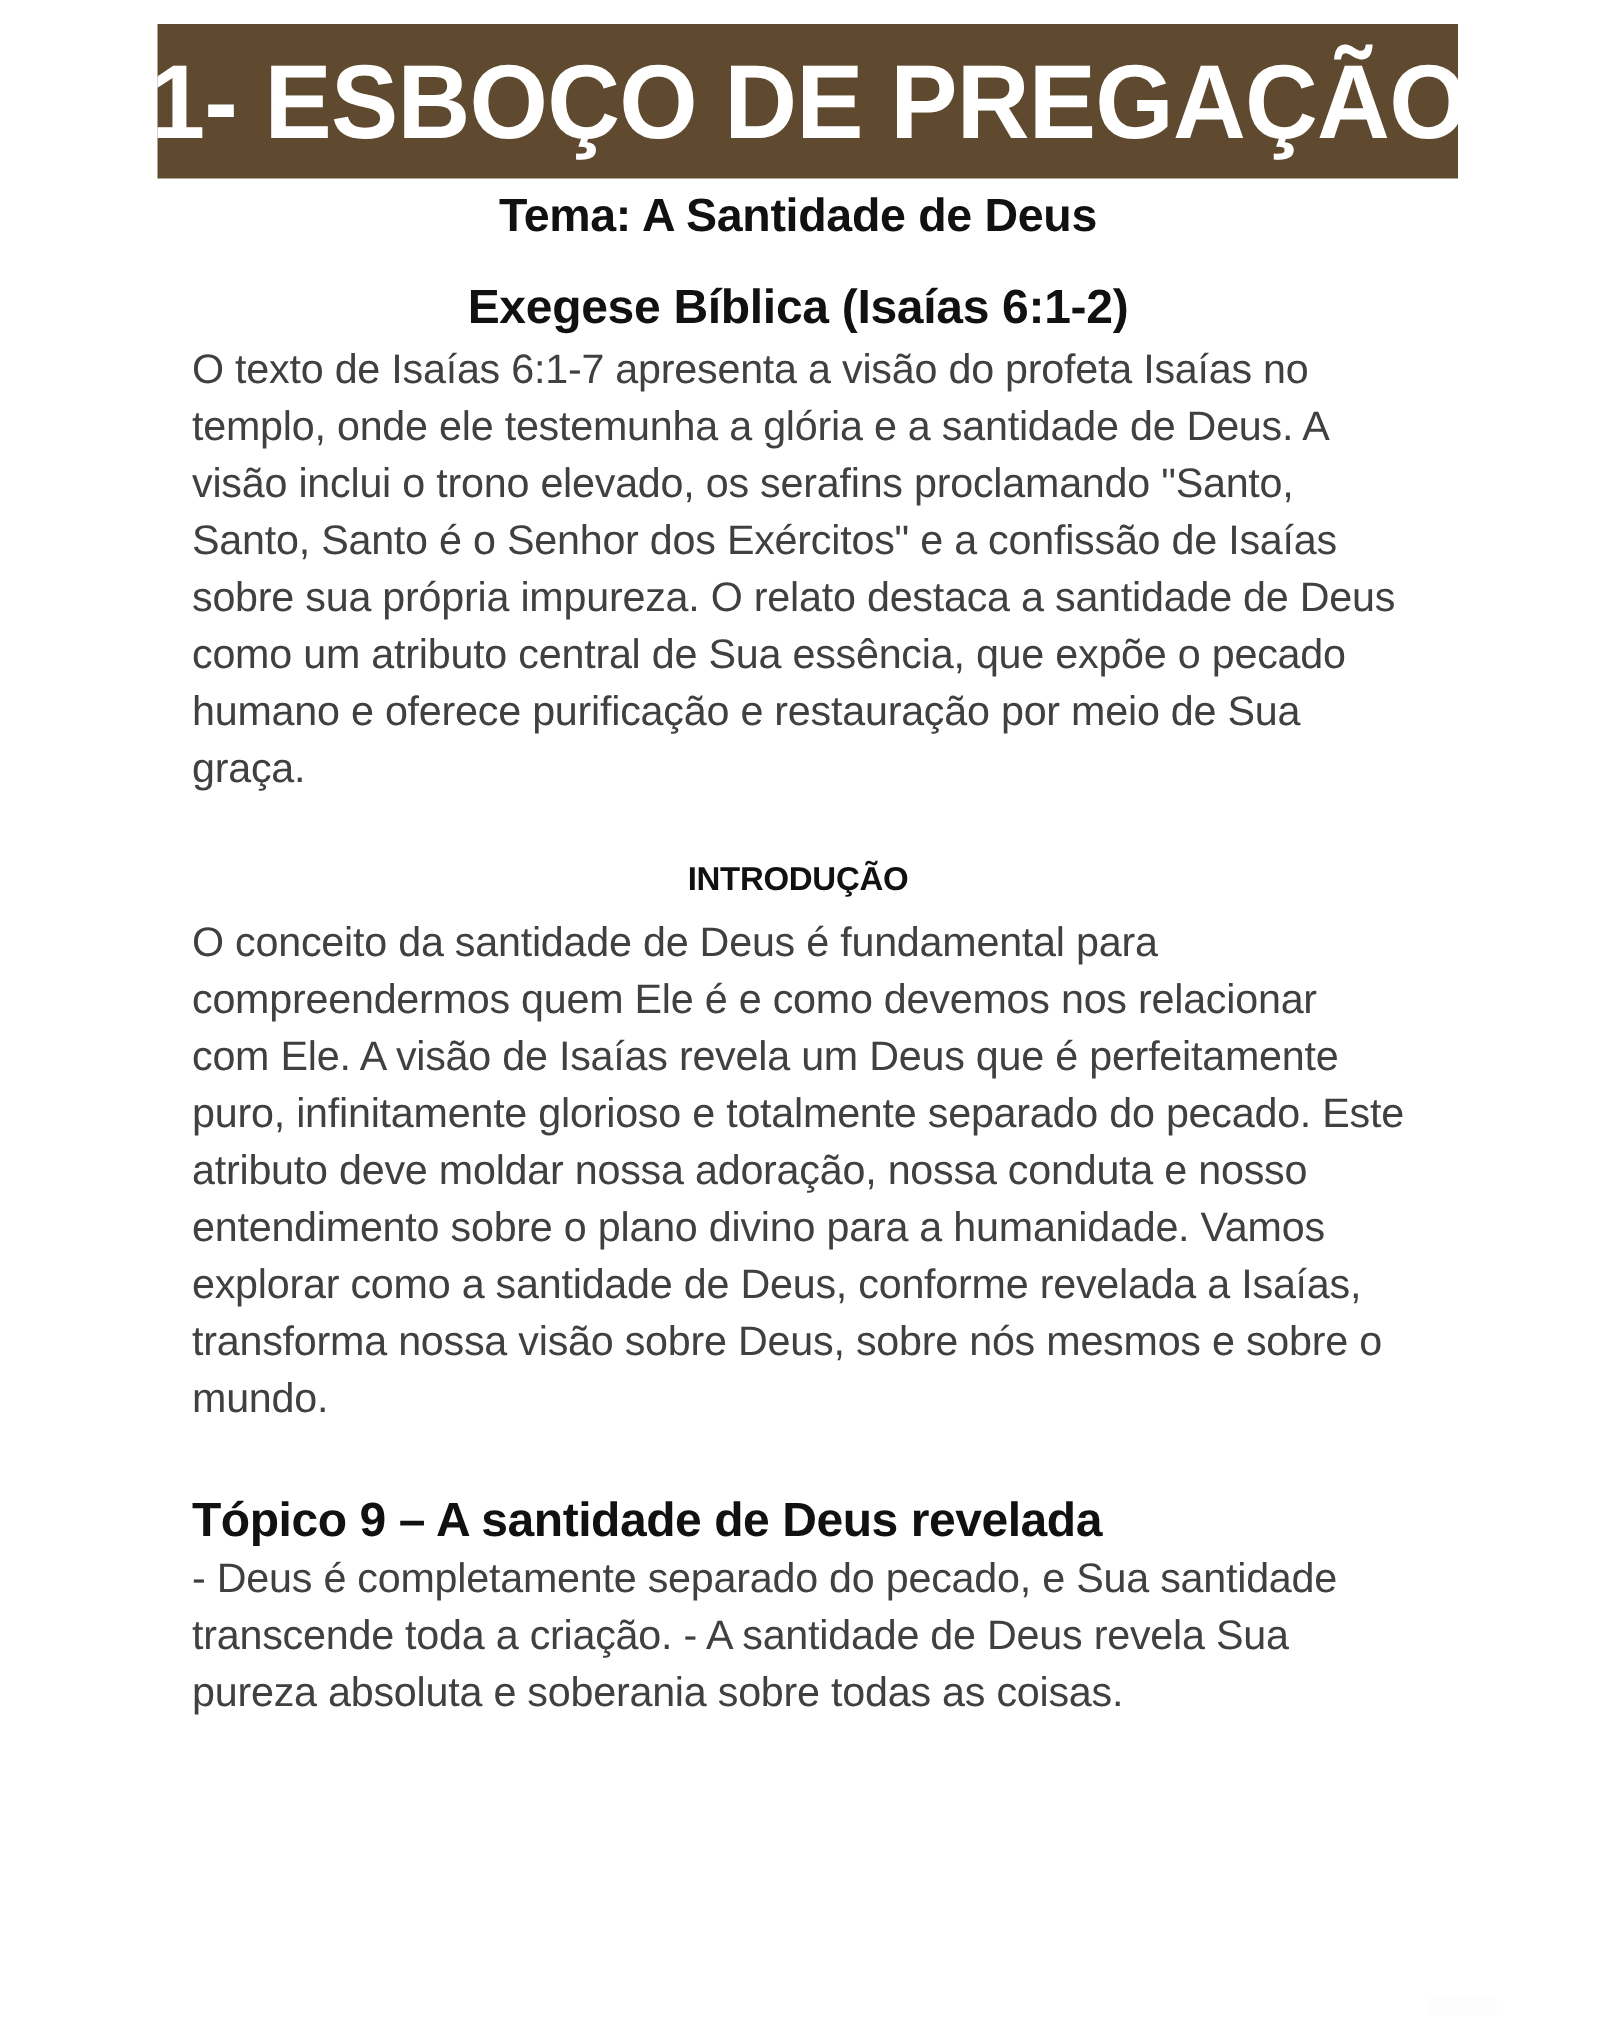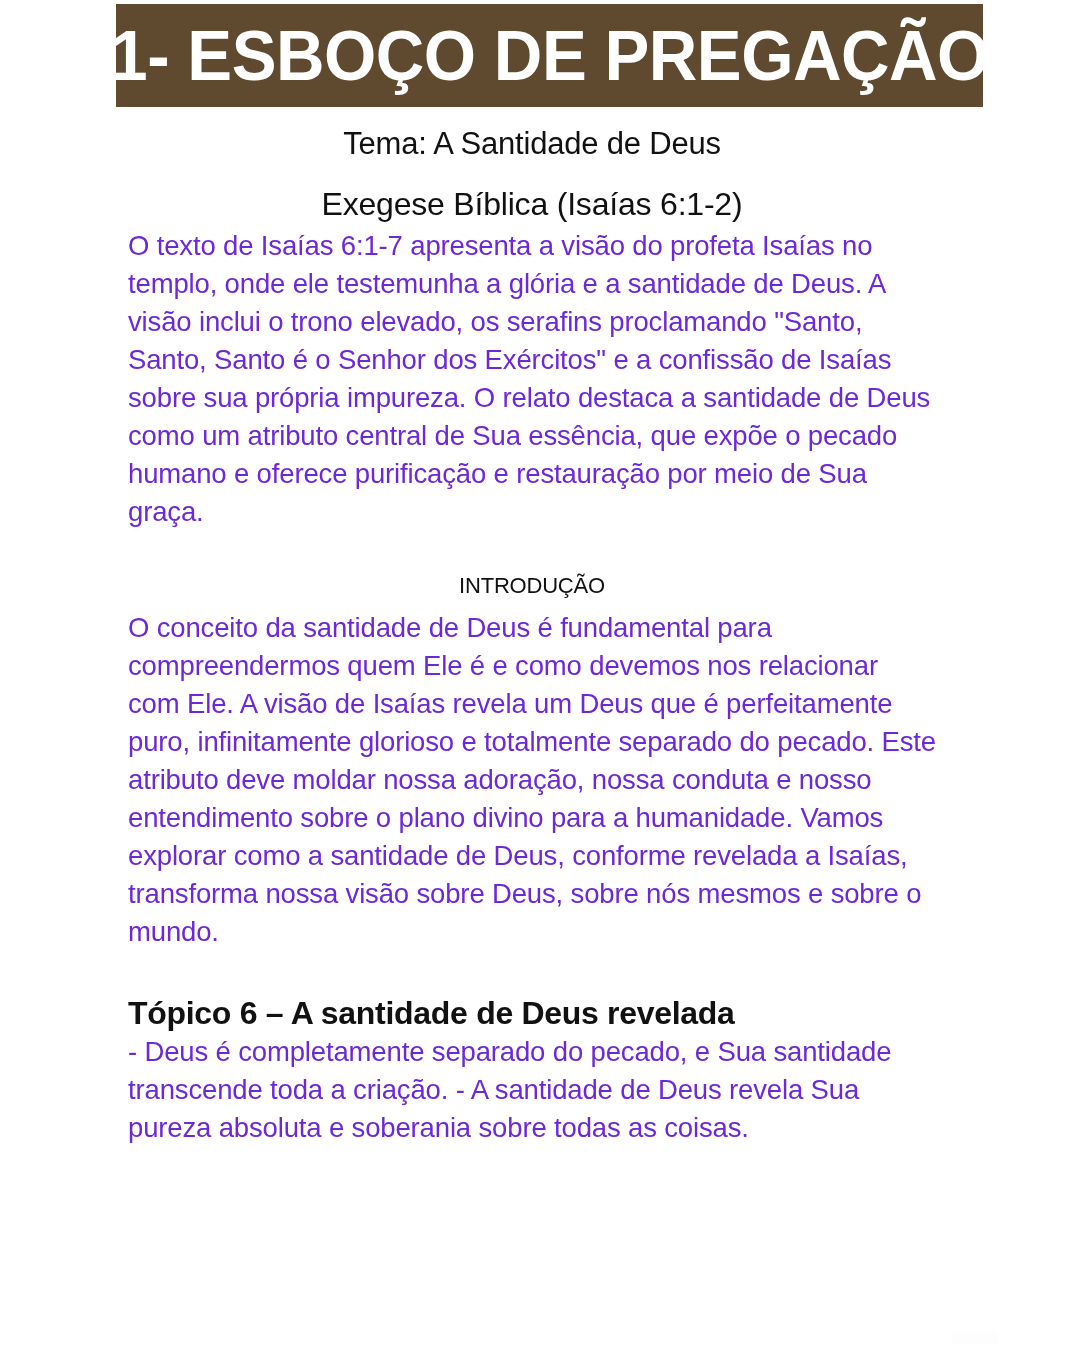--- a/index.html
+++ b/index.html
@@ -22,29 +22,28 @@
     width: 1080px;
     height: 1350px;
     background: #ffffff;
     box-sizing: border-box;
   }
 
   
   .banner {
     position: absolute;
     left: 105px;
-    top: 4px;
+    top: 16px;
     width: 867px;
     height: 103px;
     background: #5f4a30;
     display: flex;
     align-items: center;
     justify-content: center;
     overflow: hidden;
-    margin-left: 11px;
   }
   .banner-title {
     color: #ffffff;
     font-size: 70px;
     line-height: 70px;
     font-weight: bold;
     letter-spacing: -0.5px;
     transform: scaleX(0.96);
     transform-origin: center center;
     white-space: nowrap;
@@ -54,21 +53,21 @@
   
   .content {
     position: absolute;
     left: 128px;
     top: 103px;
     width: 808px;
   }
 
   .h-center {
     text-align: center;
-    font-weight: normal;
+    font-weight: bold;
     font-size: 31px;
     line-height: 38px;
     letter-spacing: -0.2px;
   }
 
   .tema {
     margin-top: 22px;
     font-size: 31px;
   }
 
@@ -90,21 +89,21 @@
     margin-top: 36px;
     font-size: 22px;
   }
 
   p.body {
     margin: 0;
     font-size: 27.5px;
     line-height: 38px;
     letter-spacing: -0.15px;
     text-align: left;
-    color: #6d28d9;
+    color: #404040;
   }
   p.body.first {
     margin-top: 4px;
   }
   p.body.justify {
     text-align: justify;
     text-justify: inter-word;
   }
 
   h3.topic {
@@ -146,21 +145,21 @@
 
 
     <div class="h-center exegese-title">Exegese Bíblica (Isaías 6:1-2)</div>
 
     <p class="body first">O texto de Isaías 6:1-7 apresenta a visão do profeta Isaías no templo, onde ele testemunha a glória e a santidade de Deus. A visão inclui o trono elevado, os serafins proclamando "Santo, Santo, Santo é o Senhor dos Exércitos" e a confissão de Isaías sobre sua própria impureza. O relato destaca a santidade de Deus como um atributo central de Sua essência, que expõe o pecado humano e oferece purificação e restauração por meio de Sua graça.</p>
 
     <div class="h-center intro-title">INTRODUÇÃO</div>
 
     <p class="body first">O conceito da santidade de Deus é fundamental para compreendermos quem Ele é e como devemos nos relacionar com Ele. A visão de Isaías revela um Deus que é perfeitamente puro, infinitamente glorioso e totalmente separado do pecado. Este atributo deve moldar nossa adoração, nossa conduta e nosso entendimento sobre o plano divino para a humanidade. Vamos explorar como a santidade de Deus, conforme revelada a Isaías, transforma nossa visão sobre Deus, sobre nós mesmos e sobre o mundo.</p>
 
-    <h3 class="topic topic-1">Tópico 6 – A santidade de Deus revelada</h3>
+    <h3 class="topic topic-1">Tópico 9 – A santidade de Deus revelada</h3>
 
 
 
     <p class="body">- Deus é completamente separado do pecado, e Sua santidade transcende toda a criação. - A santidade de Deus revela Sua pureza absoluta e soberania sobre todas as coisas.</p>
 
   </div>
 
   <div class="corner-mark"></div>
 
 </div>

